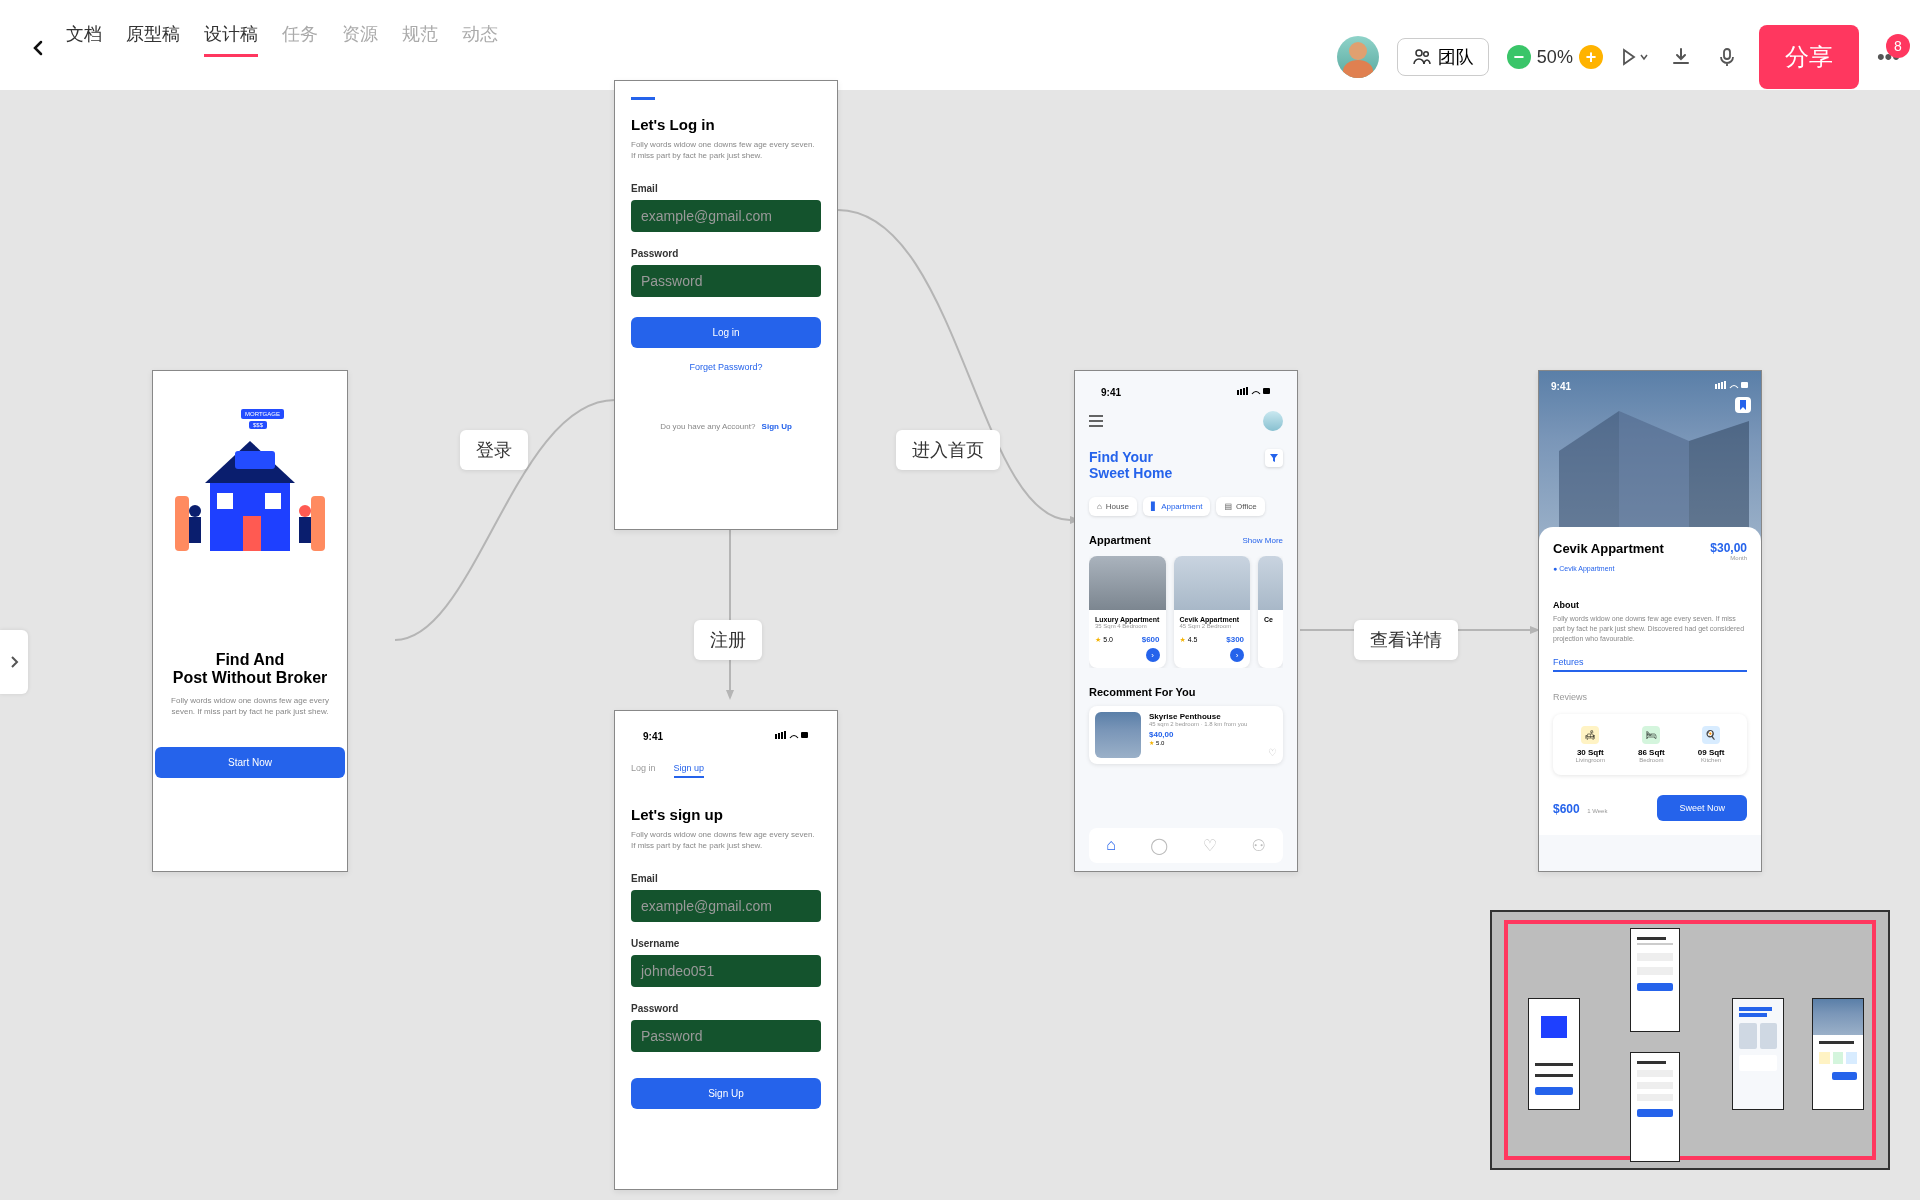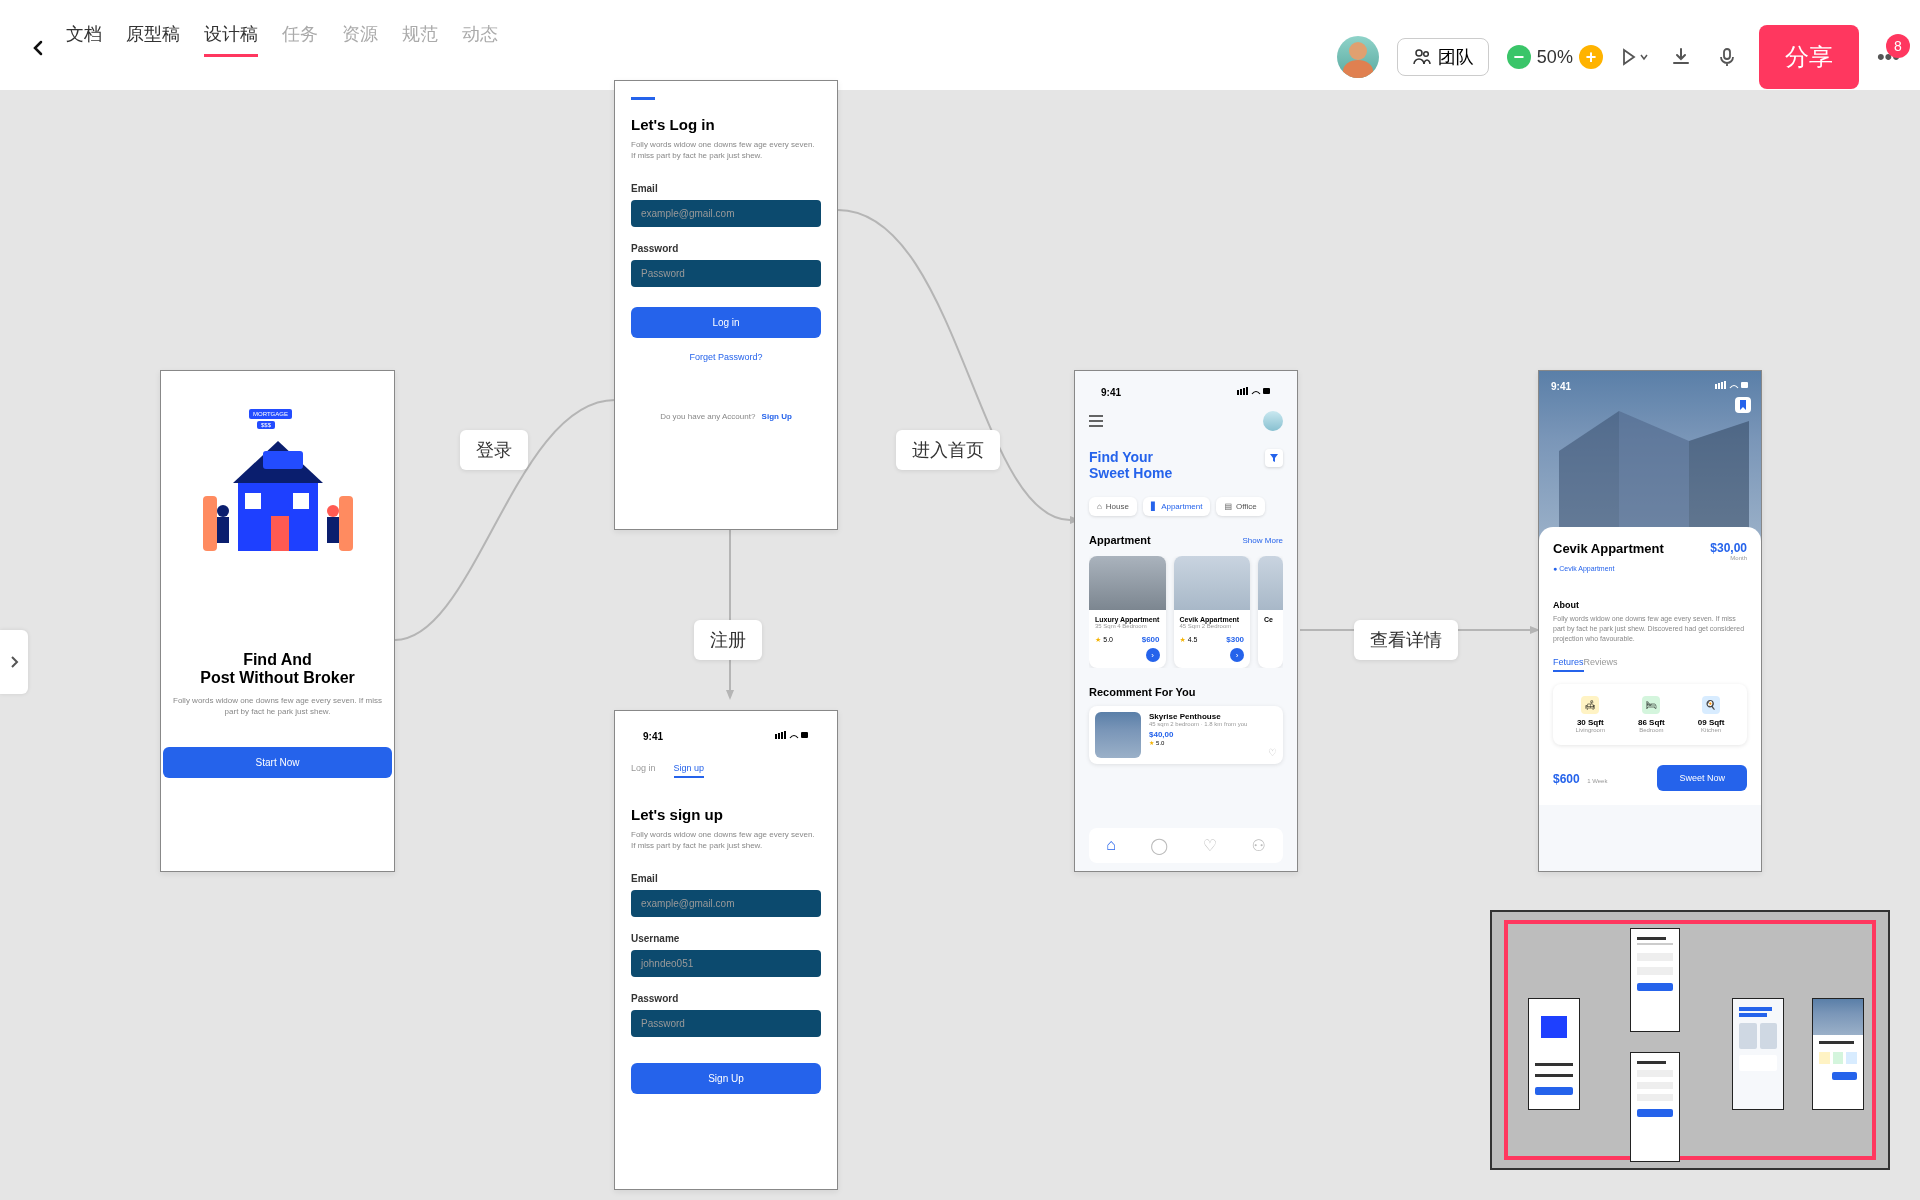--- a/index.html
+++ b/index.html
@@ -37,21 +37,21 @@
 .side-handle { position: absolute; left: 0; top: 540px; width: 28px; height: 64px; background: #fff; border-radius: 0 6px 6px 0; box-shadow: 0 0 4px rgba(0,0,0,.1); display: flex; align-items: center; justify-content: center; font-size: 18px; color: #555; cursor: pointer; }
 
 
 .flow-label { position: absolute; background: #fff; border-radius: 6px; padding: 8px 16px; font-size: 18px; color: #333; box-shadow: 0 1px 4px rgba(0,0,0,.1); }
 
 
 .phone { position: absolute; background: #fff; border: 1px solid #888; box-shadow: 0 2px 6px rgba(0,0,0,.08); overflow: hidden; }
 .status-row { display: flex; justify-content: space-between; padding: 6px 12px; font-size: 10px; font-weight: 600; }
 .label-sm { font-size: 10px; color: #333; font-weight: 600; }
 .desc-sm { font-size: 8px; color: #888; line-height: 1.4; }
-.input-sm { background: #0c4a6e; border-radius: 4px; padding: 8px 10px; font-size: 10px; color: #999; }
+.input-sm { background: #14532d; border-radius: 4px; padding: 8px 10px; font-size: 14px; color: #999; }
 .btn-primary { background: #2563eb; color: #fff; border-radius: 6px; text-align: center; padding: 10px 0; font-size: 10px; font-weight: 500; }
 .link-sm { font-size: 9px; color: #2563eb; text-align: center; }
 
 .chip { background: #fff; border-radius: 6px; padding: 5px 8px; font-size: 8px; color: #555; box-shadow: 0 1px 3px rgba(0,0,0,.12); display: inline-flex; align-items: center; gap: 4px; }
 .chip.active { color: #2563eb; }
 
 .card { background: #fff; border-radius: 8px; box-shadow: 0 1px 4px rgba(0,0,0,.1); overflow: hidden; }
 .card-img { background: linear-gradient(#c9d4e0, #a8b8c8); height: 54px; }
 .pill { width: 14px; height: 14px; background: #2563eb; border-radius: 50%; color: #fff; font-size: 8px; display: flex; align-items: center; justify-content: center; }
 
@@ -153,21 +153,21 @@
   <svg class="arrow" style="left:1300px; top:530px; width:240px; height:20px;">
     <path d="M0 10 L230 10"></path>
       <polygon class="head" points="230,6 240,10 230,14"></polygon>
   </svg>
 
   <div class="flow-label" style="left:460px; top:340px;">登录</div>
   <div class="flow-label" style="left:694px; top:530px;">注册</div>
   <div class="flow-label" style="left:896px; top:340px;">进入首页</div>
   <div class="flow-label" style="left:1354px; top:530px;">查看详情</div>
 
-  <div class="phone" style="left:160px; top:280px; width:235px; height:502px; padding:20px 2px;">
+  <div class="phone" style="left:152px; top:280px; width:196px; height:502px; padding:20px 2px;">
     <div style="height:210px; display:flex; align-items:center; justify-content:center; position:relative;">
 
       <svg width="170" height="150" viewBox="0 0 170 150">
         <rect x="45" y="60" width="80" height="70" fill="#1e40ff"></rect>
         <polygon points="40,62 85,20 130,62" fill="#0a1e6e"></polygon>
         <rect x="78" y="95" width="18" height="35" fill="#ff5a52"></rect>
         <rect x="52" y="72" width="16" height="16" fill="#fff"></rect>
         <rect x="100" y="72" width="16" height="16" fill="#fff"></rect>
         <rect x="70" y="30" width="40" height="18" rx="3" fill="#234cff"></rect>
         <rect x="10" y="75" width="14" height="55" rx="4" fill="#ff8b60"></rect>
@@ -371,21 +371,21 @@
         <div style="text-align:right;">
           <div style="font-size:12px; font-weight:700; color:#2563eb;">$30,00</div>
           <div style="font-size:6px; color:#999;">Month</div>
         </div>
       </div>
       <div style="font-size:7px; color:#2563eb; margin-top:4px;">
         <span>●</span> <span>Cevik Appartment</span>
       </div>
       <div style="font-size:9px; font-weight:700; margin-top:28px;">About</div>
       <div class="desc-sm" style="margin-top:4px; font-size:7px;">Folly words widow one downs few age every seven. If miss part by fact he park just shew. Discovered had get considered projection who favourable.</div>
-      <div style="display:flex; margin-top:14px; font-size:9px;">
+      <div style="display:flex; gap:20px; margin-top:14px; font-size:9px;flex-direction:column;">
         <span style="color:#2563eb; border-bottom:2px solid #2563eb; padding-bottom:3px;">Fetures</span>
         <span style="color:#999;">Reviews</span>
       </div>
       <div class="card" style="display:flex; justify-content:space-around; padding:12px 6px; margin-top:12px;">
         <div style="text-align:center;">
           <div style="width:18px;height:18px;background:#fff3c4;border-radius:4px;margin:0 auto 4px;display:flex;align-items:center;justify-content:center;">
               <span style="font-size:9px;">🛋</span>
             </div>
           <div style="font-size:8px; font-weight:700;">30 Sqft</div>
           <div style="font-size:6px; color:#999;">Livingroom</div>

